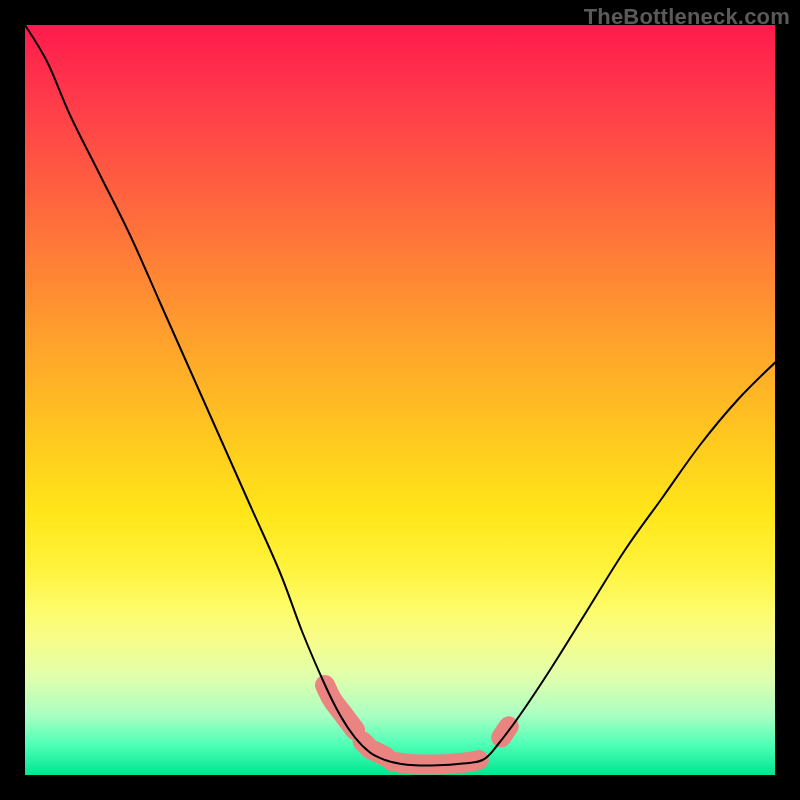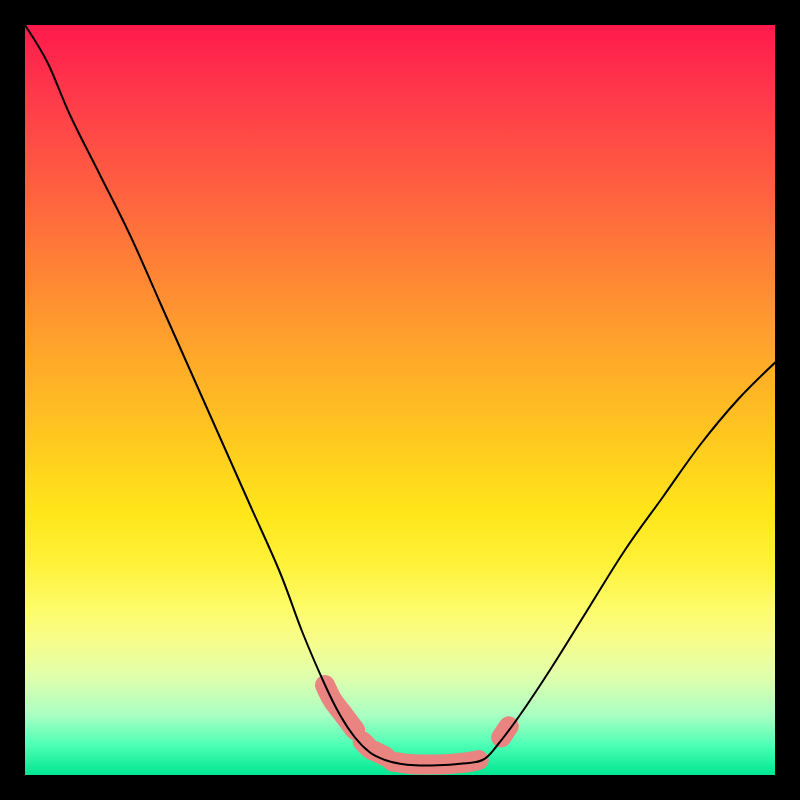--- a/index.html
+++ b/index.html
@@ -54,20 +54,21 @@
     position: absolute;
     inset: 0;
     width: 100%;
     height: 100%;
   }
 </style>
 </head>
 <body>
 
 <div class="frame">
+  <div class="watermark">TheBottleneck.com</div>
   <div class="plot-area">
     <svg class="curves" viewBox="0 0 750 750" preserveAspectRatio="none">
       <g id="marker-layer">
           <path d="M 300.00 660.00 C 301.35 662.70, 304.13 669.60, 307.50 675.00 C 310.88 680.40, 314.70 684.60, 318.75 690.00 C 322.80 695.40, 327.98 702.30, 330.00 705.00" fill="none" stroke="#e98480" stroke-width="20" stroke-linecap="round" stroke-linejoin="round"></path>
           <path d="M 337.50 716.25 C 338.85 717.60, 342.30 721.73, 345.00 723.75 C 347.70 725.77, 349.80 726.15, 352.50 727.50 C 355.20 728.85, 358.65 730.58, 360.00 731.25" fill="none" stroke="#e98480" stroke-width="20" stroke-linecap="round" stroke-linejoin="round"></path>
           <path d="M 367.50 736.50 C 370.20 736.90, 377.10 738.21, 382.50 738.75 C 387.90 739.29, 392.10 739.37, 397.50 739.50 C 402.90 739.63, 407.10 739.63, 412.50 739.50 C 417.90 739.37, 422.10 739.15, 427.50 738.75 C 432.90 738.35, 437.77 737.92, 442.50 737.25 C 447.23 736.58, 451.73 735.40, 453.75 735.00" fill="none" stroke="#e98480" stroke-width="20" stroke-linecap="round" stroke-linejoin="round"></path>
           <path d="M 476.25 712.50 L 483.75 701.25" fill="none" stroke="#e98480" stroke-width="20" stroke-linecap="round" stroke-linejoin="round"></path>
         </g>
       <g id="curve-layer">
           <path d="M 0.00 0.00 C 4.05 6.75, 14.40 21.30, 22.50 37.50 C 30.60 53.70, 35.55 69.75, 45.00 90.00 C 54.45 110.25, 64.20 128.40, 75.00 150.00 C 85.80 171.60, 94.20 187.05, 105.00 210.00 C 115.80 232.95, 124.20 253.20, 135.00 277.50 C 145.80 301.80, 154.20 320.70, 165.00 345.00 C 175.80 369.30, 184.20 388.20, 195.00 412.50 C 205.80 436.80, 214.20 455.70, 225.00 480.00 C 235.80 504.30, 245.55 524.55, 255.00 547.50 C 264.45 570.45, 269.40 587.25, 277.50 607.50 C 285.60 627.75, 293.25 645.15, 300.00 660.00 C 306.75 674.85, 309.60 680.55, 315.00 690.00 C 320.40 699.45, 324.60 705.75, 330.00 712.50 C 335.40 719.25, 339.60 723.45, 345.00 727.50 C 350.40 731.55, 354.60 732.98, 360.00 735.00 C 365.40 737.02, 369.60 737.80, 375.00 738.75 C 380.40 739.70, 383.25 739.98, 390.00 740.25 C 396.75 740.52, 404.40 740.52, 412.50 740.25 C 420.60 739.98, 426.90 739.70, 435.00 738.75 C 443.10 737.80, 450.75 738.38, 457.50 735.00 C 464.25 731.63, 465.75 728.10, 472.50 720.00 C 479.25 711.90, 485.55 703.50, 495.00 690.00 C 504.45 676.50, 512.85 663.90, 525.00 645.00 C 537.15 626.10, 549.00 606.60, 562.50 585.00 C 576.00 563.40, 586.50 545.25, 600.00 525.00 C 613.50 504.75, 624.00 491.40, 637.50 472.50 C 651.00 453.60, 661.50 437.55, 675.00 420.00 C 688.50 402.45, 699.00 389.85, 712.50 375.00 C 726.00 360.15, 743.25 344.25, 750.00 337.50" fill="none" stroke="#000000" stroke-width="2" stroke-linecap="round"></path>

